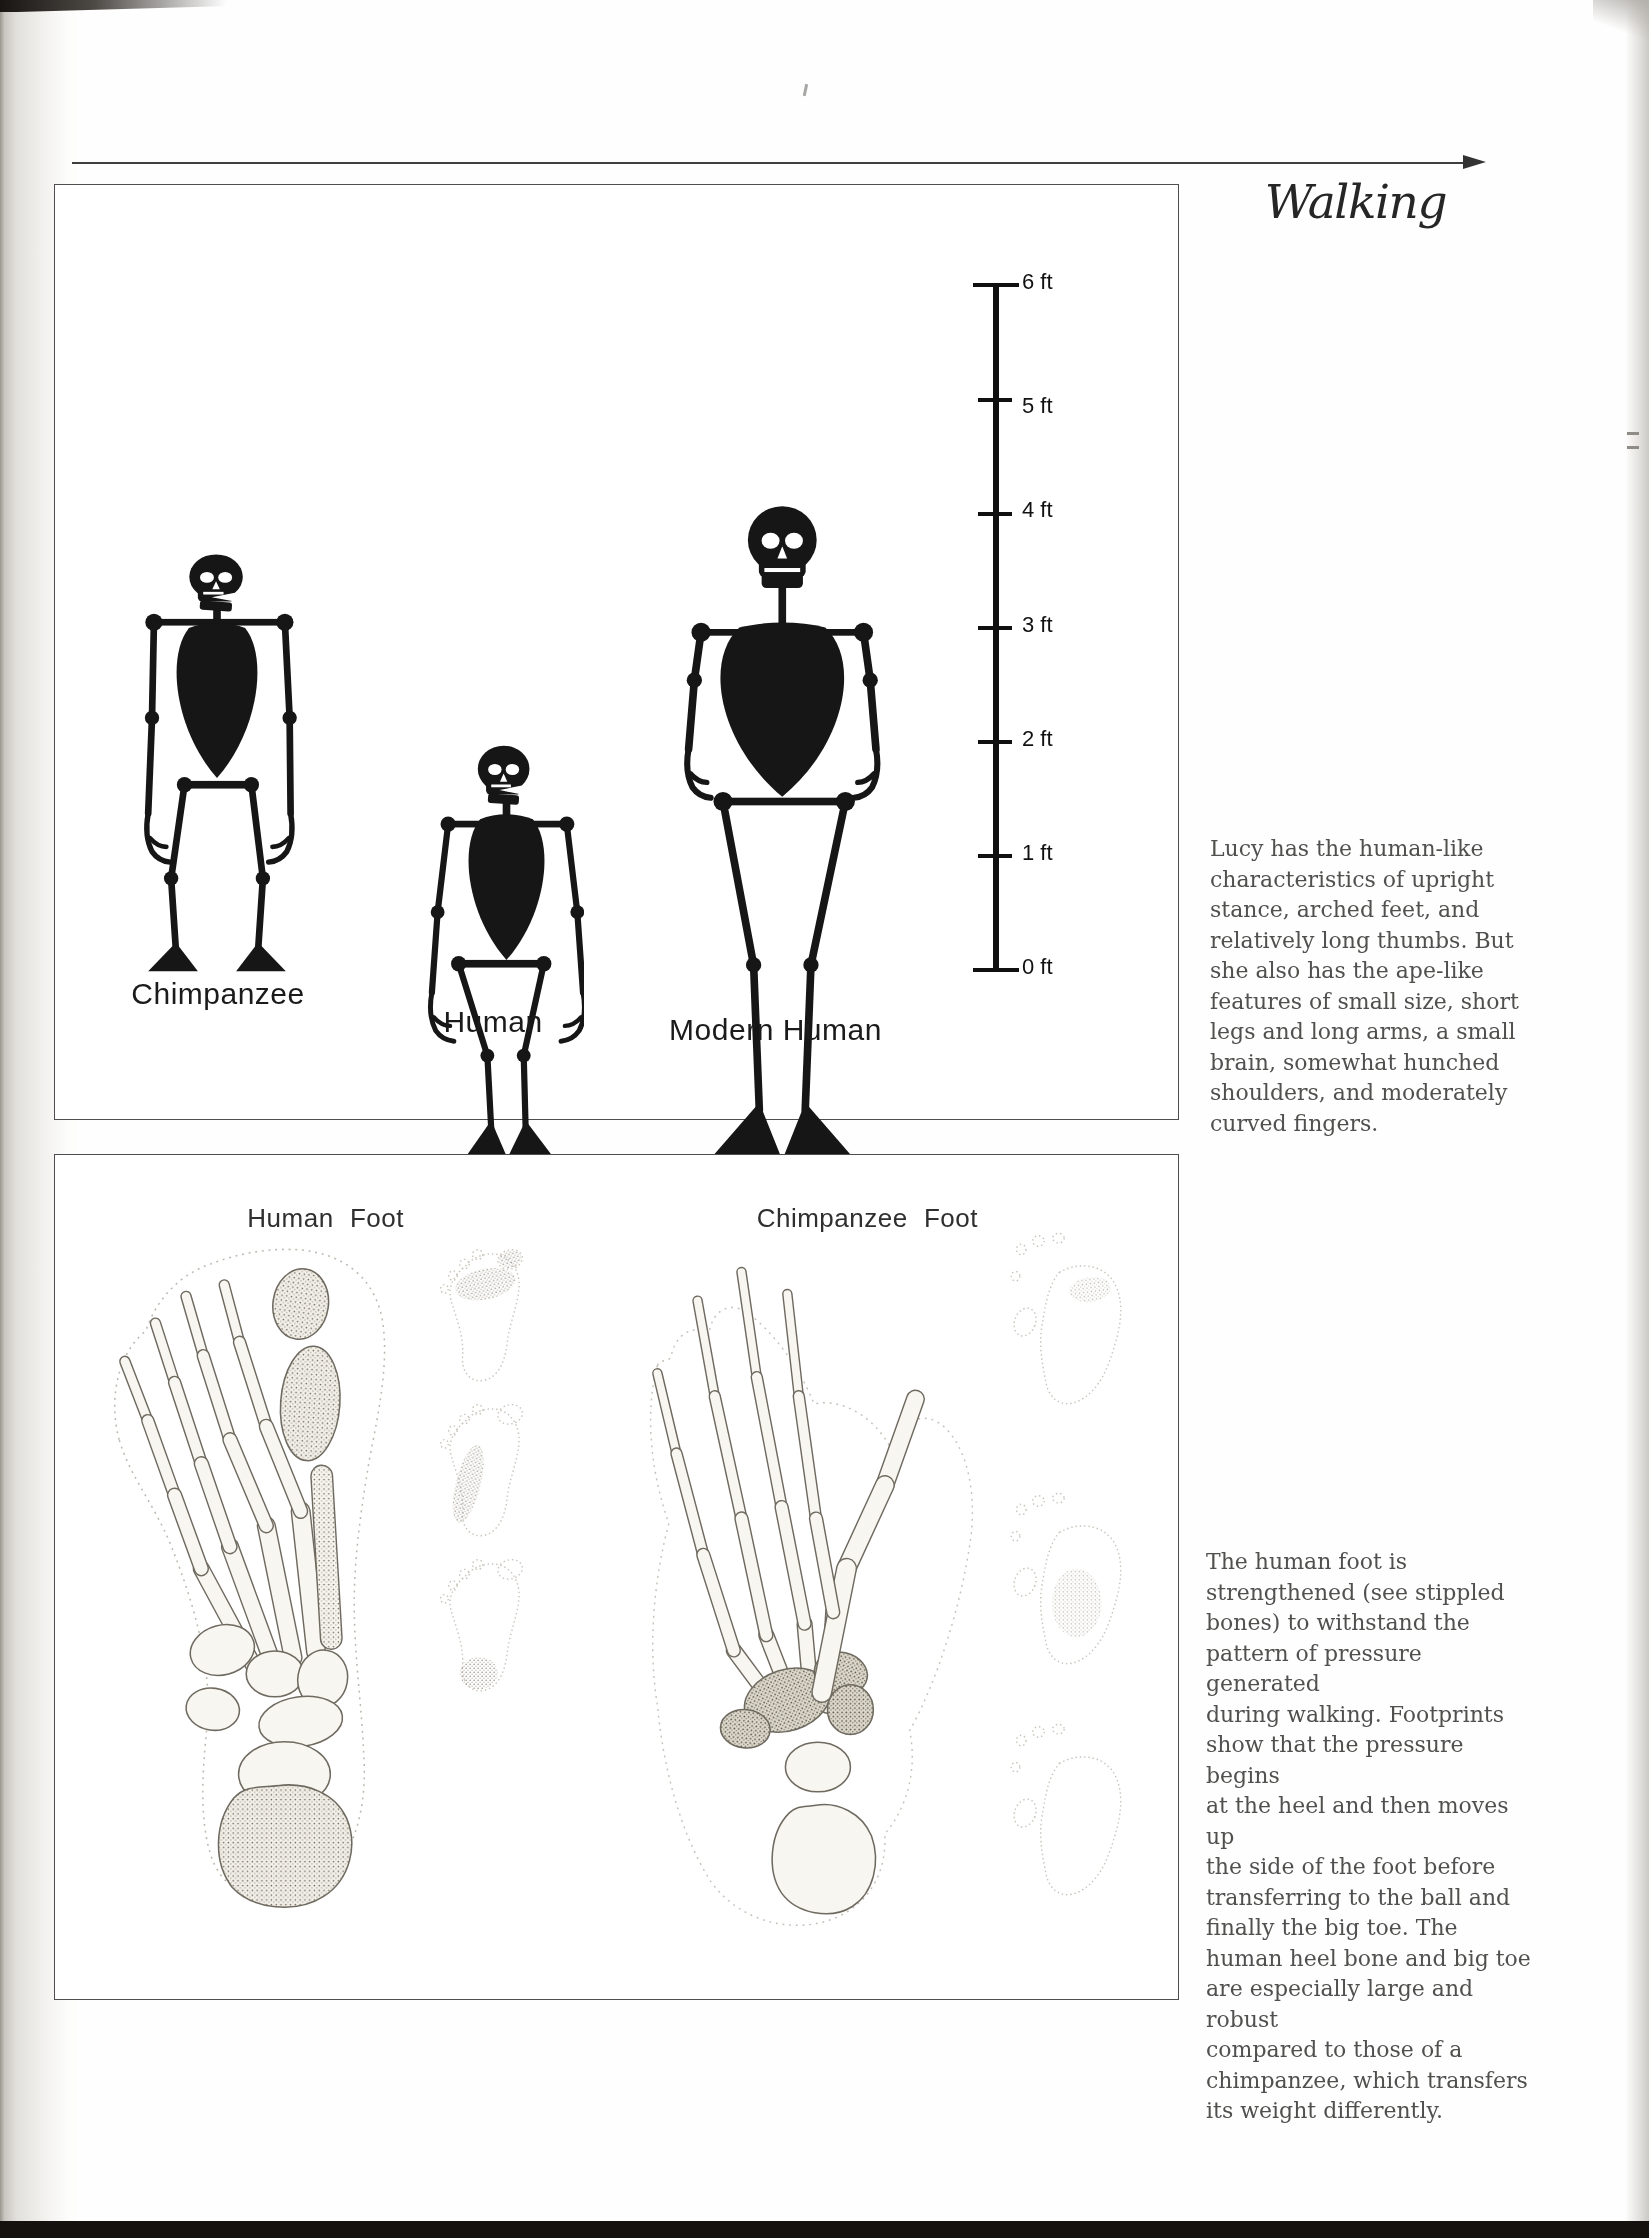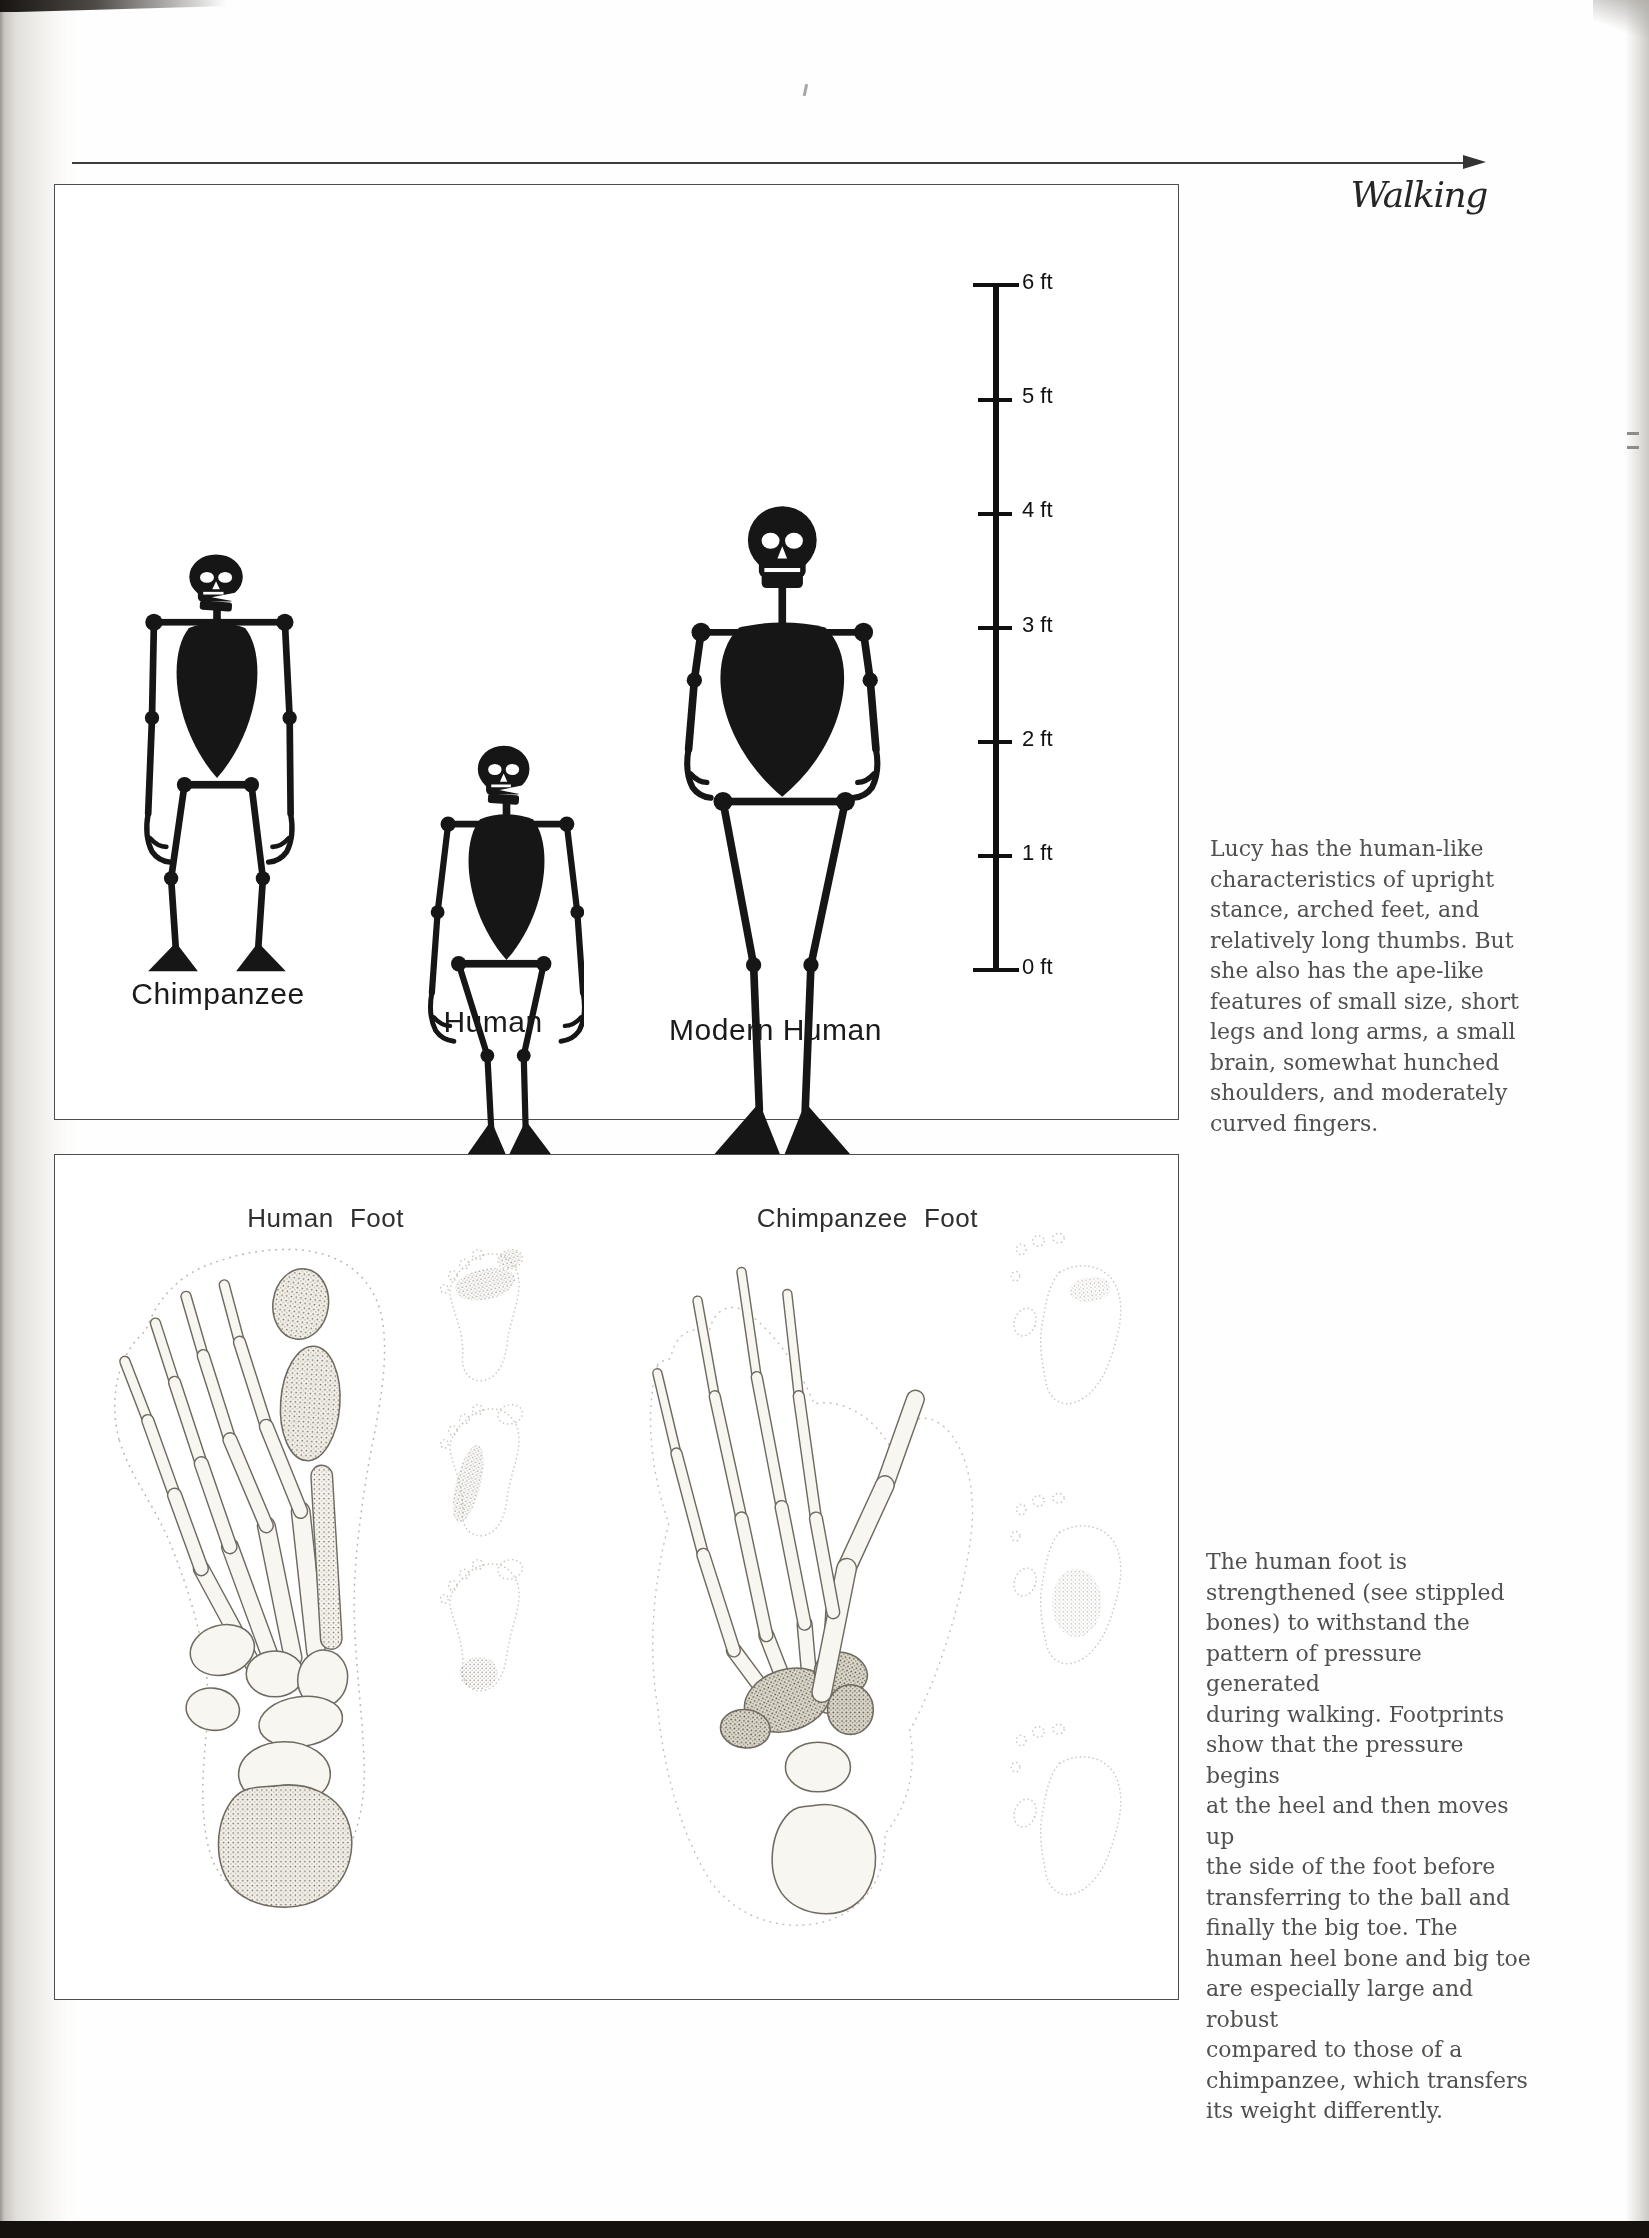--- a/index.html
+++ b/index.html
@@ -6,21 +6,21 @@
   .page{position:relative;width:1650px;height:2239px;background:#fefefec;background:#fefefe;overflow:hidden;font-family:"Liberation Sans",sans-serif}
   .edge{position:absolute;pointer-events:none}
   #edgeL{left:0;top:0;width:76px;height:100%;background:linear-gradient(90deg,#99968f 0%,#c9c6c1 6%,#e2e0dc 22%,#f1f0ed 55%,#fdfdfc 90%)}
   #cornerTL{left:0;top:0;width:315px;height:12.4px;background:linear-gradient(90deg,#181512 0%,#4d4945 30%,rgba(250,250,250,0) 72%);clip-path:polygon(0 0,100% 0,100% 30%,0 100%)}
   #edgeR{right:0;top:0;width:25px;height:100%;background:linear-gradient(270deg,#c9c7c2 0%,#e4e2de 45%,rgba(255,255,255,0) 100%)}
   #cornerTR{right:0;top:0;width:57px;height:44px;background:linear-gradient(200deg,#b3b0ab 0%,rgba(255,255,255,0) 65%)}
   #stripB{left:0;top:2221px;width:100%;height:17px;background:#14110e}
   .scanmark{position:absolute;background:#8f8c88}
   .hrule{position:absolute;left:72px;top:162px;width:1394px;height:1.9px;background:#3e3e3e}
   .hrule-arrow{position:absolute;left:1463px;top:155px;width:0;height:0;border-left:23px solid #333;border-top:7.6px solid transparent;border-bottom:7.6px solid transparent}
-  .headline{position:absolute;left:1224px;top:174px;width:263px;text-align:right;font-family:"DejaVu Serif",serif;font-style:italic;font-size:36px;letter-spacing:-1.4px;color:#262626}
+  .headline{position:absolute;left:1224px;top:174px;width:263px;text-align:center;font-family:"DejaVu Serif",serif;font-style:italic;font-size:47px;letter-spacing:-1.4px;color:#262626}
   .panel{position:absolute;background:#ffffff;border:1.9px solid #4e4e4e;box-sizing:border-box}
   #panel1{left:54px;top:184px;width:1125px;height:936px}
   #panel2{left:54px;top:1154px;width:1125px;height:846px}
   .ruler-line{position:absolute;background:#101010}
   .tick{position:absolute;background:#101010}
   .ticklabel{position:absolute;font-size:22px;color:#111;white-space:nowrap}
   .figlabel{position:absolute;font-size:30px;color:#1b1b1b;text-align:center;letter-spacing:0.5px}
   .footlabel{position:absolute;font-size:26px;color:#2f2f2f;text-align:right;word-spacing:8.6px;letter-spacing:0.5px}
   .caption{position:absolute;width:325px;font-family:"DejaVu Serif",serif;font-size:22px;line-height:30.5px;color:#50504e;white-space:pre-line}
   #cap1{left:1210px;top:834px}
@@ -65,21 +65,21 @@
   <div class="hrule"></div>
   <div class="hrule-arrow"></div>
   <div class="headline">Walking</div>
 
   <section class="panel" id="panel1">
     <div class="ruler-line" style="left:938px;top:100px;width:5.7px;height:685px"></div>
     <div id="rulerTicks">
         <div class="tick" style="left:918px;top:98px;width:46px;height:3.8px"></div>
         <div class="ticklabel" style="left:967px;top:84px">6 ft</div>
         <div class="tick" style="left:923px;top:213px;width:34px;height:3.8px"></div>
-        <div class="ticklabel" style="left:967px;top:198px">5 ft</div>
+        <div class="ticklabel" style="left:967px;top:208px">5 ft</div>
         <div class="tick" style="left:923px;top:327px;width:34px;height:3.8px"></div>
         <div class="ticklabel" style="left:967px;top:312px">4 ft</div>
         <div class="tick" style="left:923px;top:441px;width:34px;height:3.8px"></div>
         <div class="ticklabel" style="left:967px;top:427px">3 ft</div>
         <div class="tick" style="left:923px;top:555px;width:34px;height:3.8px"></div>
         <div class="ticklabel" style="left:967px;top:541px">2 ft</div>
         <div class="tick" style="left:923px;top:669px;width:34px;height:3.8px"></div>
         <div class="ticklabel" style="left:967px;top:655px">1 ft</div>
         <div class="tick" style="left:918px;top:783px;width:46px;height:3.8px"></div>
         <div class="ticklabel" style="left:967px;top:769px">0 ft</div>

